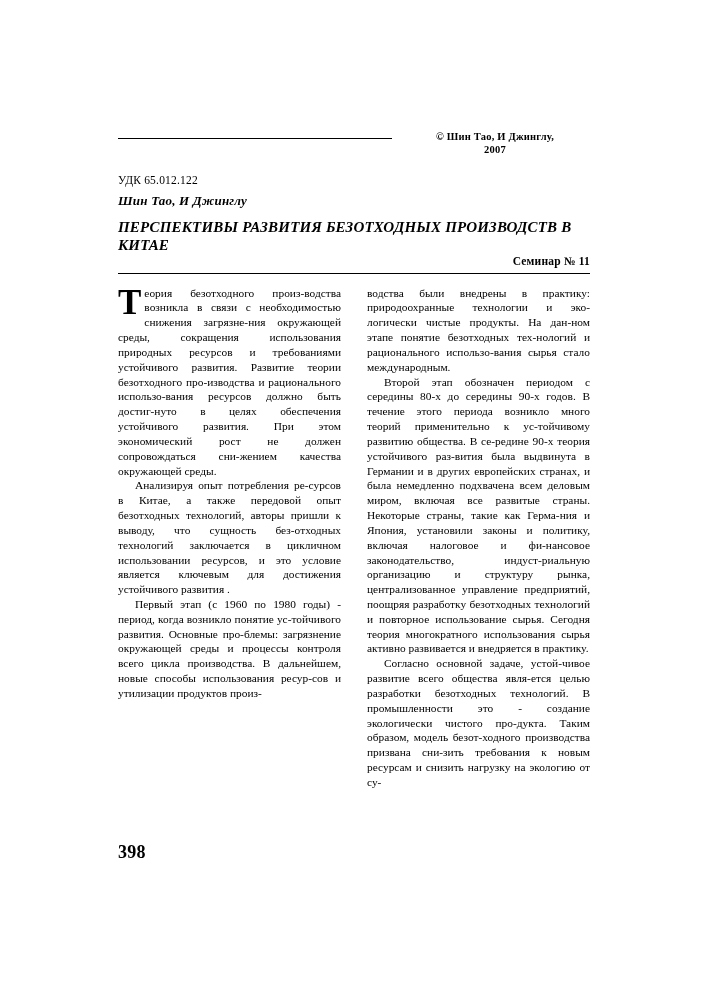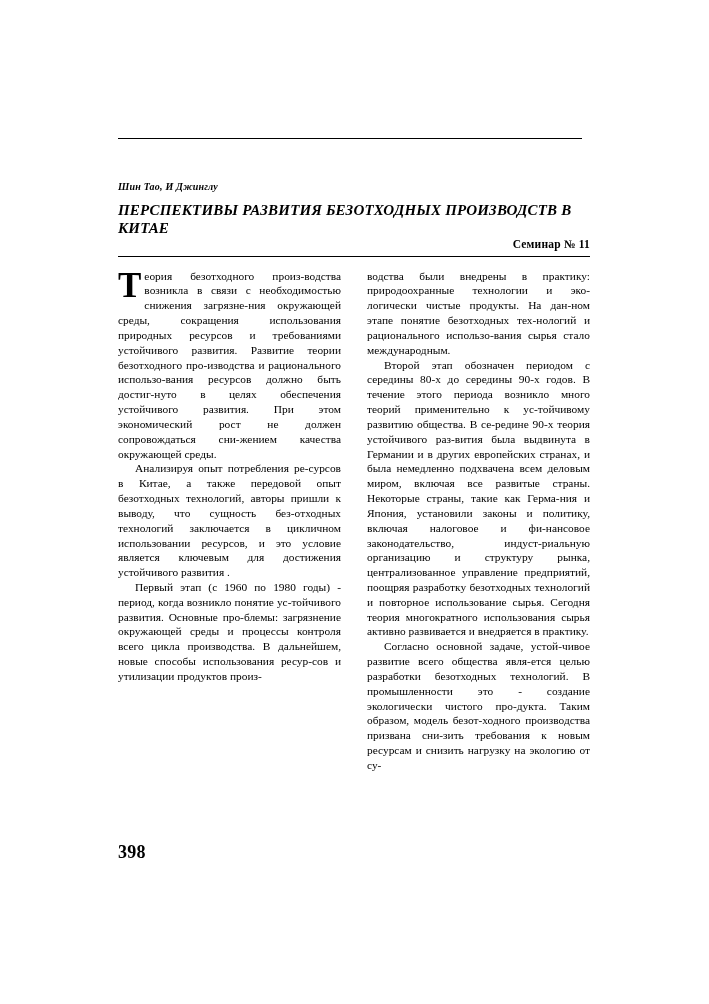--- a/index.html
+++ b/index.html
@@ -50,22 +50,22 @@
     line-height: 1.25;
     letter-spacing: 0.2px;
   }
   
   .udk {
     margin-top: 16px;
     font-size: 11.5px;
     letter-spacing: 0.2px;
   }
   .authors {
-    margin-top: 23px;
-    font-size: 10px;
+    margin-top: 7px;
+    font-size: 13px;
     font-weight: bold;
     font-style: italic;
     letter-spacing: 0.2px;
   }
   .title {
     margin-top: 9px;
     font-size: 15px;
     font-weight: bold;
     font-style: italic;
     line-height: 1.22;
@@ -125,22 +125,27 @@
 </style>
 </head>
 <body>
 
 <div class="page">
 
   <div class="content">
 
     <div class="copyright-row">
       <div class="copyright-rule"></div>
+      <div class="copyright-text">
+        <div>© Шин Тао, И Джинглу,</div>
+        <div>2007</div>
+      </div>
     </div>
 
+    <div class="udk">УДК 65.012.122</div>
     <div class="authors">Шин Тао, И Джинглу</div>
     <div class="title">ПЕРСПЕКТИВЫ РАЗВИТИЯ БЕЗОТХОДНЫХ ПРОИЗВОДСТВ В КИТАЕ</div>
     <div class="seminar">Семинар № 11</div>
     <div class="head-rule"></div>
 
     <div class="columns">
 
       <div class="col">
         <p class="first"><span class="dropcap">Т</span><span>еория безотходного произ-водства возникла в связи с необходимостью снижения загрязне-ния окружающей среды, сокращения использования природных ресурсов и требованиями устойчивого развития. Развитие теории безотходного про-изводства и рационального использо-вания ресурсов должно быть достиг-нуто в целях обеспечения устойчивого развития. При этом экономический рост не должен сопровождаться сни-жением качества окружающей среды.</span></p>
         <p>Анализируя опыт потребления ре-сурсов в Китае, а также передовой опыт безотходных технологий, авторы пришли к выводу, что сущность без-отходных технологий заключается в цикличном использовании ресурсов, и это условие является ключевым для достижения устойчивого развития .</p>

